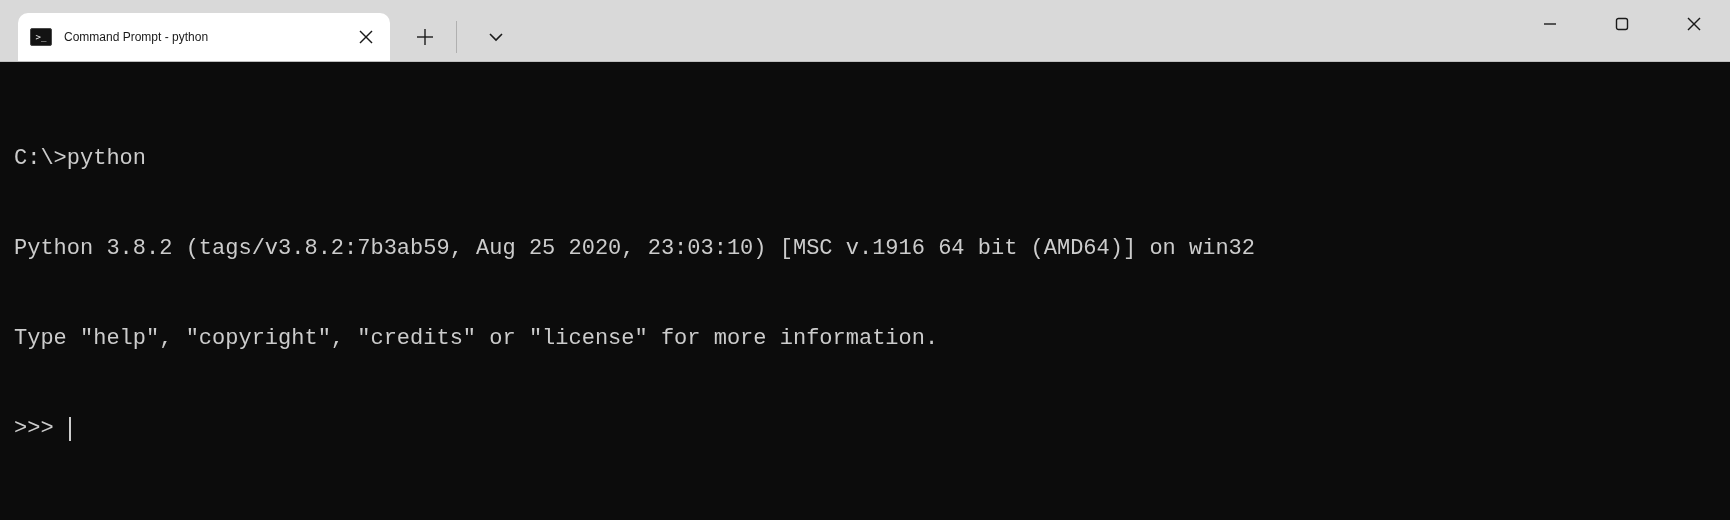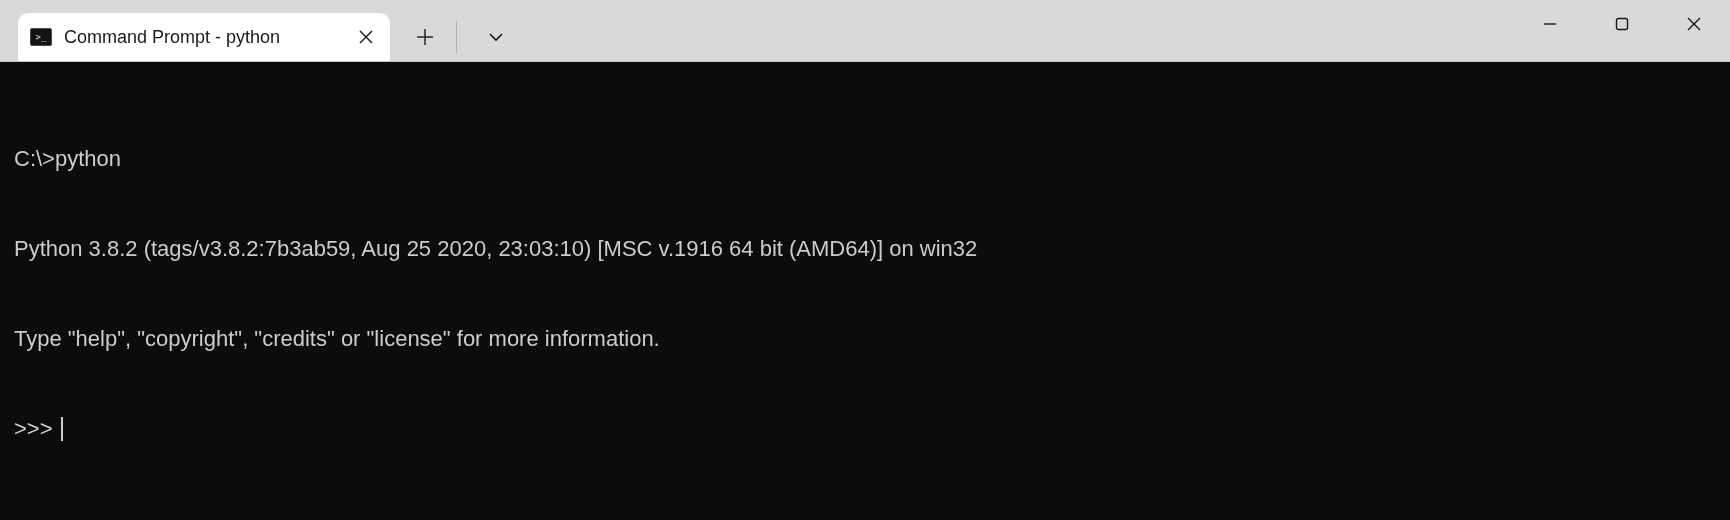--- a/index.html
+++ b/index.html
@@ -36,21 +36,21 @@
     width: 22px; height: 18px;
     background: #131313;
     border: 1px solid #4a4a4a;
     border-radius: 2px;
     margin-right: 12px;
     display: flex; align-items: center; justify-content: center;
   }
   .tab-icon span { color:#e8e8e8; font-size:9px; font-family: Consolas, monospace; line-height:1; }
   .tab-title {
     flex: 1;
-    font-size: 18px;
+    font-size: 12px;
     color: #1a1a1a;
     white-space: nowrap; overflow: hidden; text-overflow: ellipsis;
   }
   .tab-close {
     width: 32px; height: 32px;
     display:flex; align-items:center; justify-content:center;
     border-radius: 4px;
   }
 
   .tabstrip-btn {
@@ -73,21 +73,21 @@
   }
   .cap-btn {
     width: 72px; height: 48px;
     display:flex; align-items:center; justify-content:center;
   }
 
   .terminal {
     flex: 1;
     background: #0c0c0c;
     color: #cccccc;
-    font-family: Liberation Sans, sans-serif;
+    font-family: Liberation Mono, monospace;
     font-size: 22px;
     line-height: 30px;
     padding: 22px 14px 14px 14px;
     white-space: pre;
     overflow: hidden;
   }
   .prompt-row { display:flex; align-items:center; }
   .cursor {
     display:inline-block;
     width: 2px; height: 24px;

